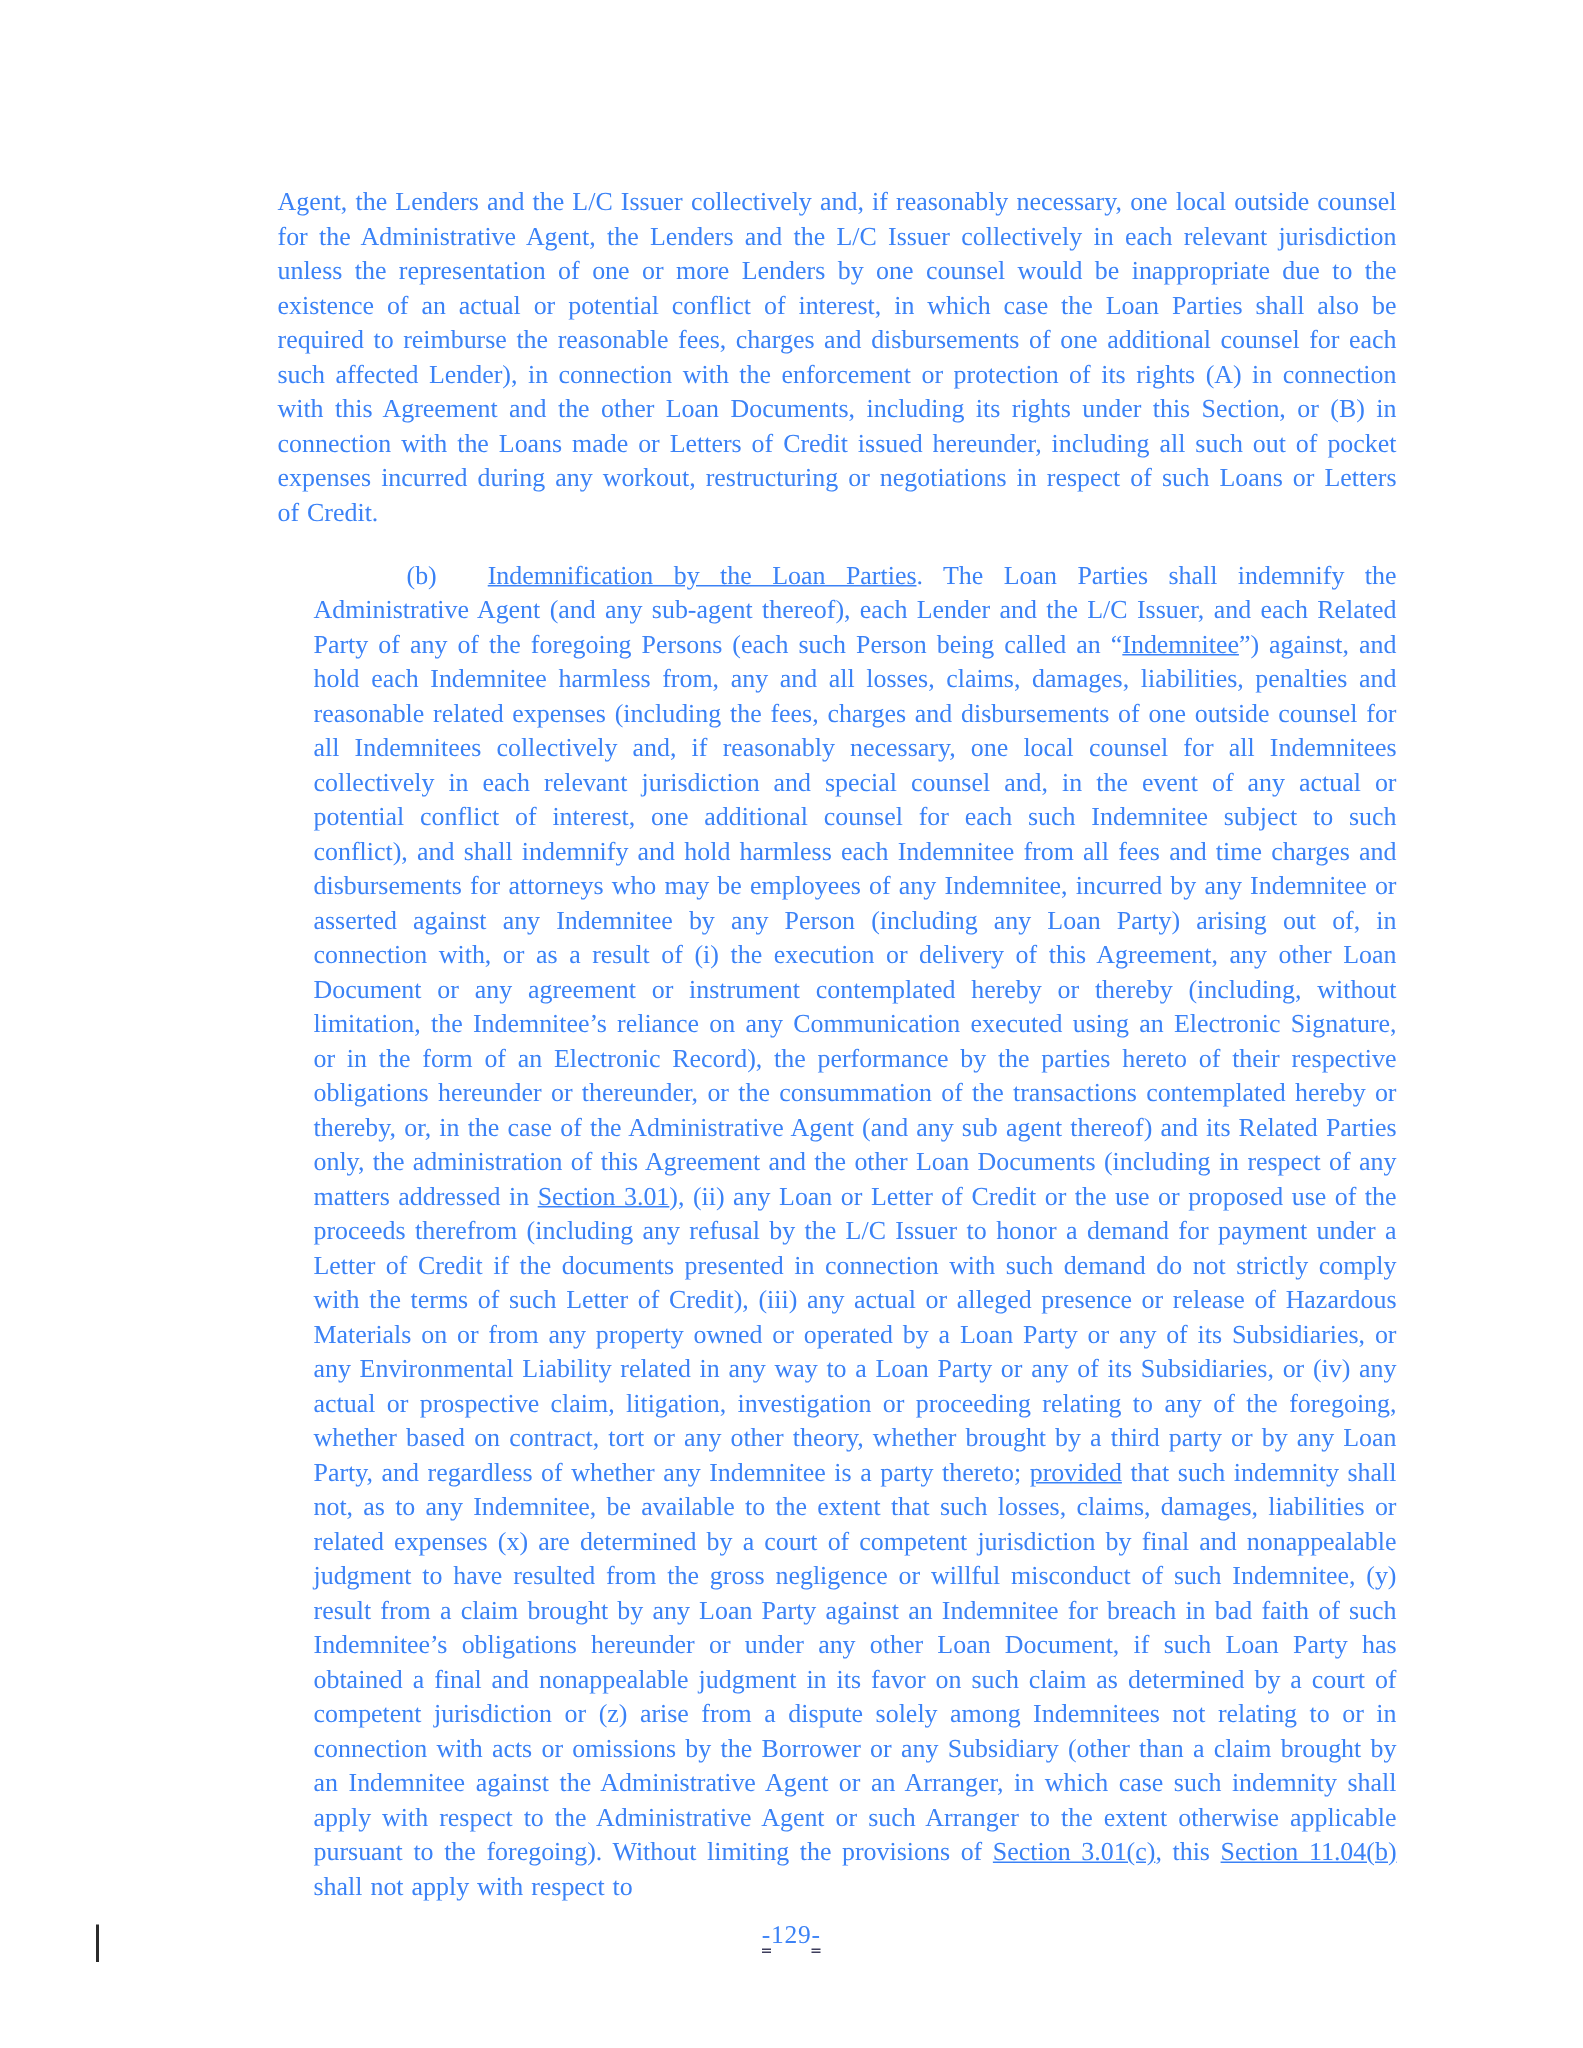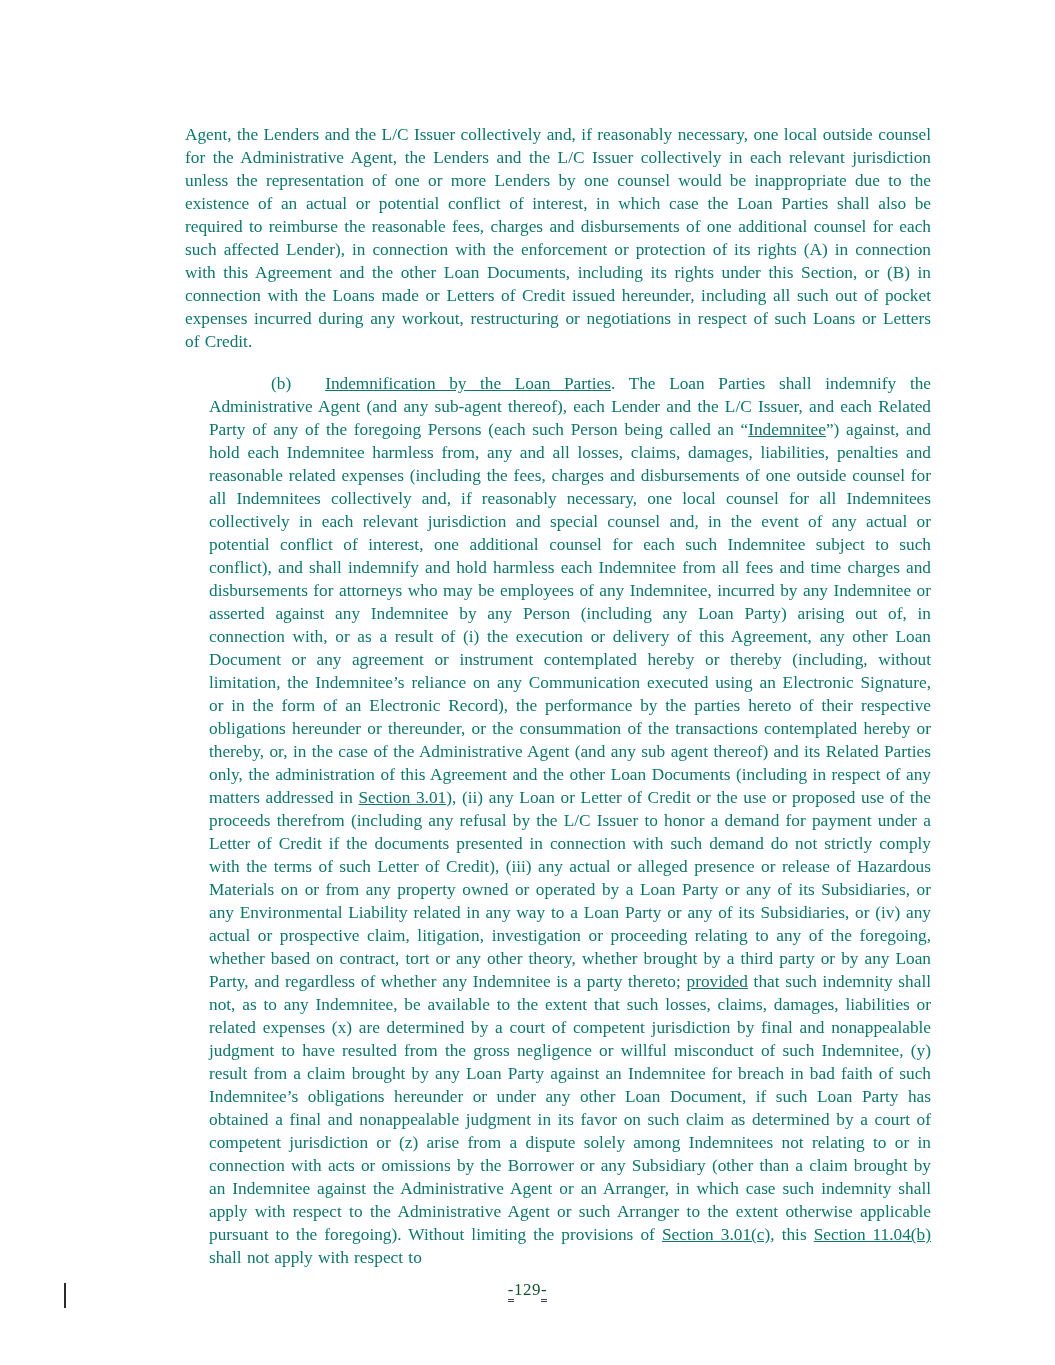--- a/index.html
+++ b/index.html
@@ -14,21 +14,21 @@
     background: #ffffff;
     font-family: "Liberation Serif", "DejaVu Serif", serif;
     overflow: hidden;
   }
   .text-block {
     position: absolute;
     left: 185px;
     top: 123px;
     width: 746px;
     text-align: justify;
-    color: #0f766e;
+    color: #3b82f6;
   }
   .para {
     margin: 0;
     font-size: 17.3px;
     line-height: 23px;
     word-spacing: 1px;
   }
   .para-indent {
     margin-top: 19px;
     text-indent: 62px;
@@ -49,21 +49,21 @@
     height: 25px;
     background: #2b2b2b;
   }
   .page-number {
     position: absolute;
     left: 0;
     right: 0;
     top: 1280px;
     text-align: center;
     font-size: 17px;
-    color: #14532d;
+    color: #3b82f6;
     letter-spacing: 0.5px;
   }
   .du {
     border-bottom: 3px double #3d3d5c;
   }
 </style>
 </head>
 <body>
 
 <div class="page">

